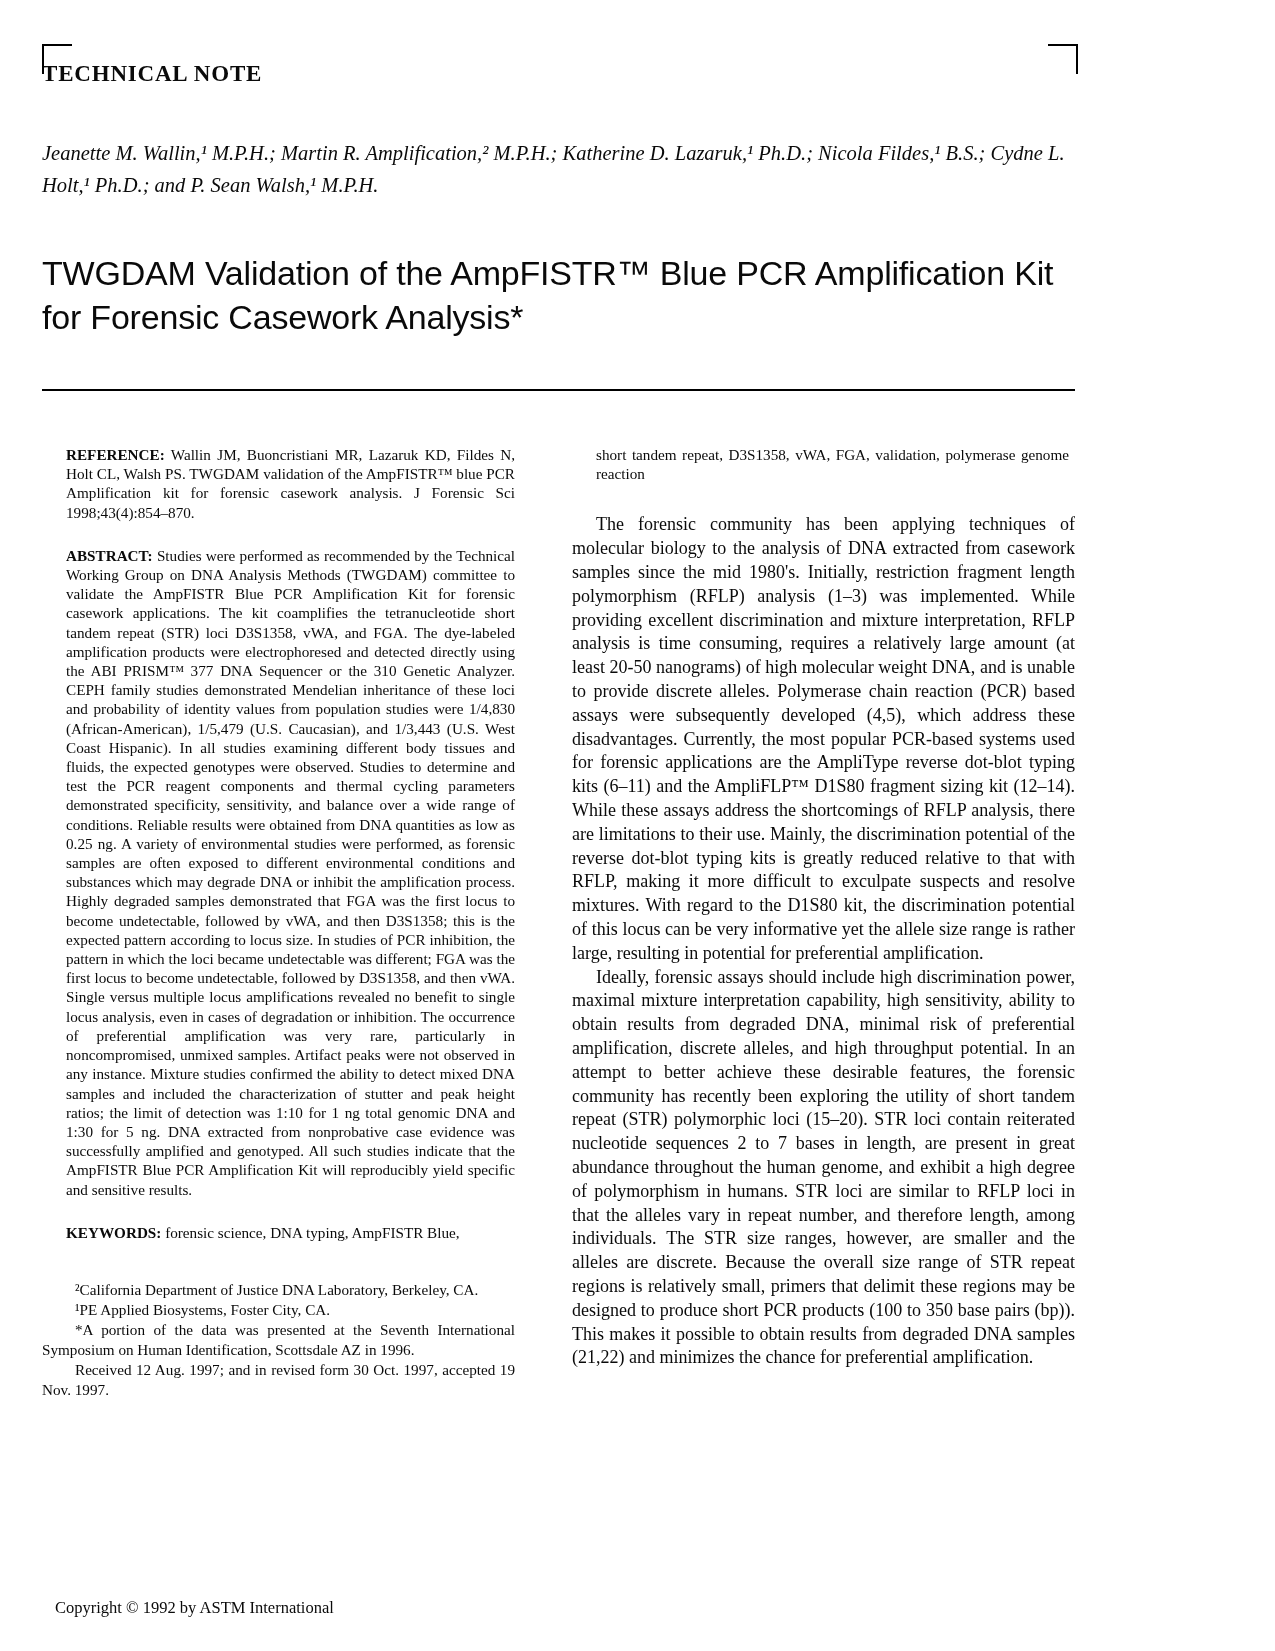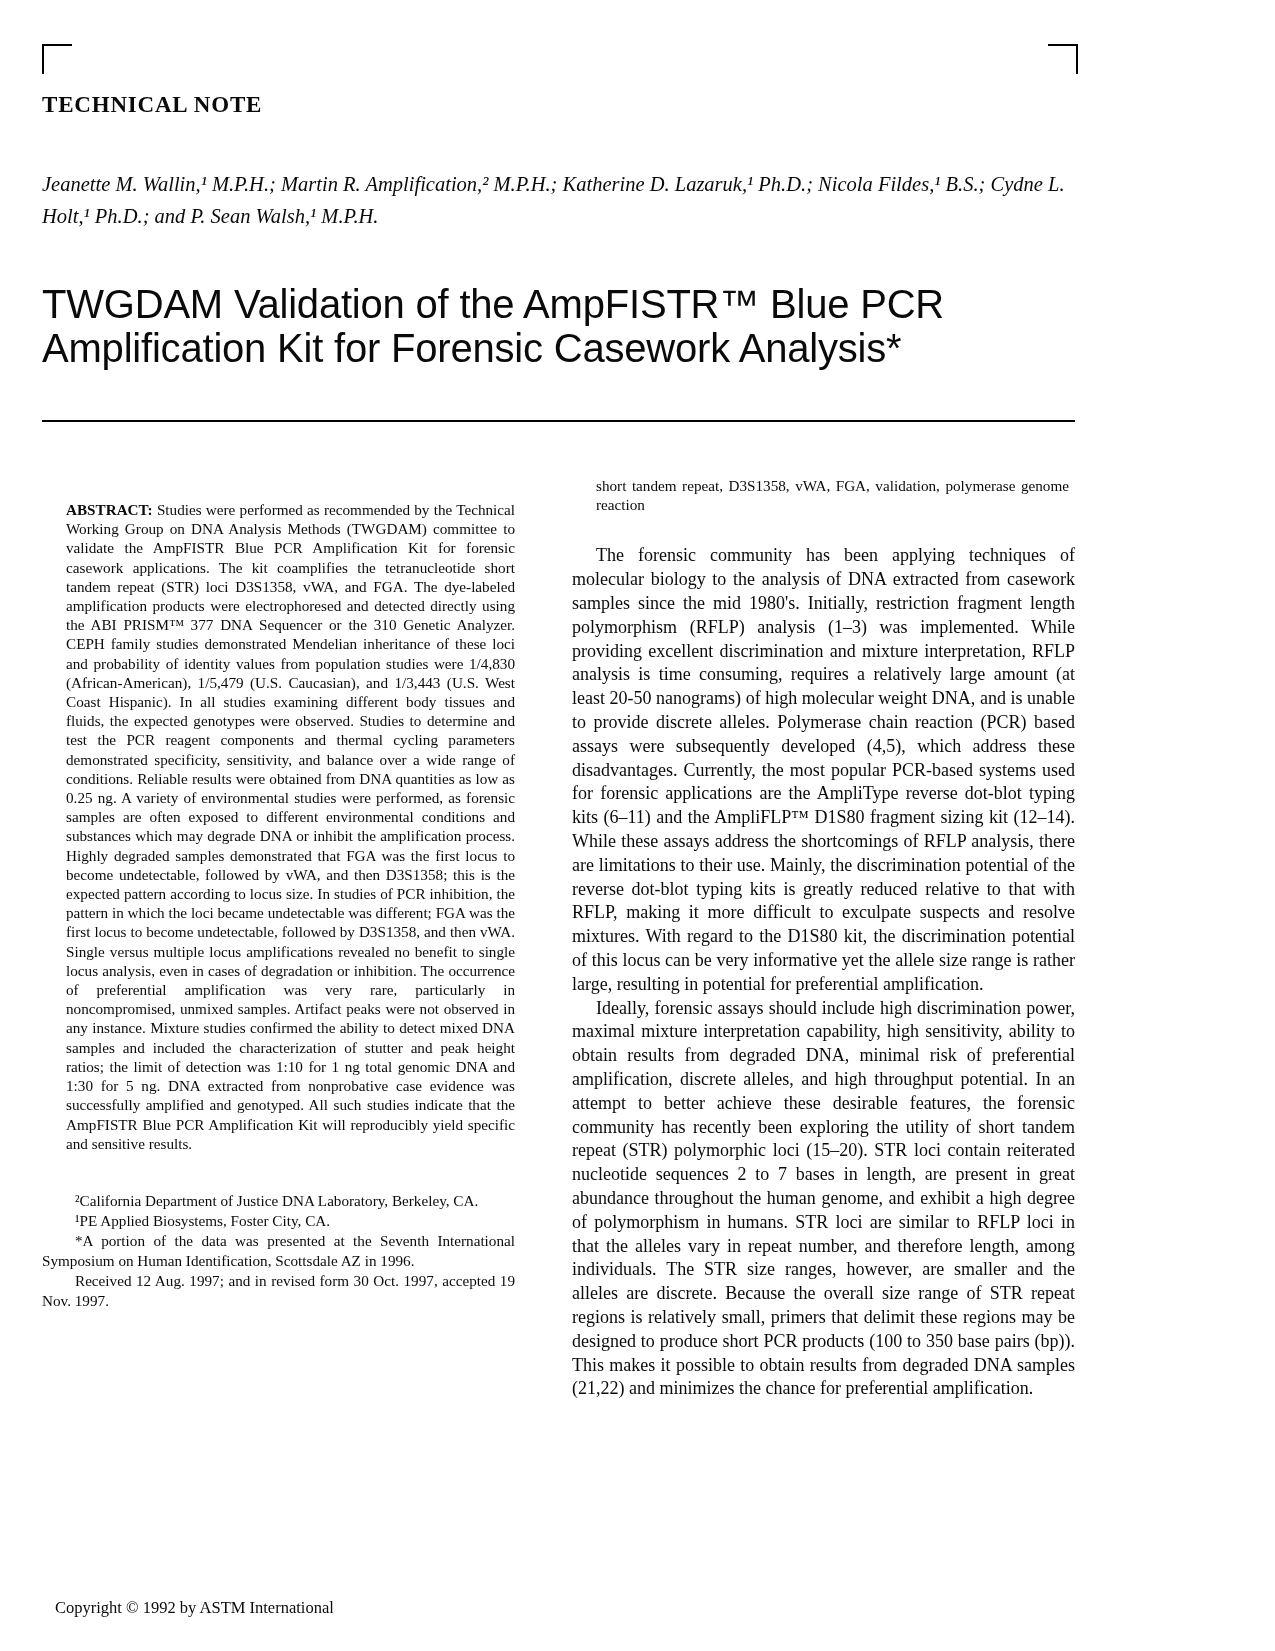--- a/index.html
+++ b/index.html
@@ -16,38 +16,38 @@
   }
   .crop-mark {
     position: absolute;
     width: 30px;
     height: 30px;
     top: 44px;
   }
   .crop-left  { left: 42px;  border-top: 2.5px solid #000; border-left: 2.5px solid #000; }
   .crop-right { right: 197px; border-top: 2.5px solid #000; border-right: 2.5px solid #000; }
   .content {
-    padding: 92px 200px 0 42px; 
+    padding: 61px 200px 0 42px; 
   }
   .section-label {
     font-size: 23px;
     font-weight: bold;
     letter-spacing: 0.8px;
   }
   .authors {
     margin-top: 50px;
     font-style: italic;
     font-size: 20.5px;
     line-height: 32px;
   }
   .title {
     margin-top: 50px;
     font-family: "Liberation Sans", sans-serif;
     font-weight: 400;
-    font-size: 40px;
+    font-size: 34px;
     line-height: 44px;
     letter-spacing: -0.2px;
   }
   .rule {
     margin-top: 50px;
     border: 0;
     border-top: 2.5px solid #000;
   }
   .columns {
     margin-top: 54px;
@@ -110,23 +110,25 @@
     <p class="authors">Jeanette M. Wallin,¹ M.P.H.; Martin R. Amplification,² M.P.H.; Katherine D. Lazaruk,¹ Ph.D.; Nicola Fildes,¹ B.S.; Cydne L. Holt,¹ Ph.D.; and P. Sean Walsh,¹ M.P.H.</p>
 
     <h1 class="title">TWGDAM Validation of the AmpFISTR™ Blue PCR Amplification Kit for Forensic Casework Analysis*</h1>
 
     <hr class="rule">
 
     <div class="columns">
 
       <div class="col col-left">
 
+        <p class="small-block"><span class="lead">REFERENCE:</span><span> Wallin JM, Buoncristiani MR, Lazaruk KD, Fildes N, Holt CL, Walsh PS. TWGDAM validation of the AmpFISTR™ blue PCR Amplification kit for forensic casework analysis. J Forensic Sci 1998;43(4):854–870.</span></p>
 
         <p class="small-block abstract"><span class="lead">ABSTRACT:</span><span> Studies were performed as recommended by the Technical Working Group on DNA Analysis Methods (TWGDAM) committee to validate the AmpFISTR Blue PCR Amplification Kit for forensic casework applications. The kit coamplifies the tetranucleotide short tandem repeat (STR) loci D3S1358, vWA, and FGA. The dye-labeled amplification products were electrophoresed and detected directly using the ABI PRISM™ 377 DNA Sequencer or the 310 Genetic Analyzer. CEPH family studies demonstrated Mendelian inheritance of these loci and probability of identity values from population studies were 1/4,830 (African-American), 1/5,479 (U.S. Caucasian), and 1/3,443 (U.S. West Coast Hispanic). In all studies examining different body tissues and fluids, the expected genotypes were observed. Studies to determine and test the PCR reagent components and thermal cycling parameters demonstrated specificity, sensitivity, and balance over a wide range of conditions. Reliable results were obtained from DNA quantities as low as 0.25 ng. A variety of environmental studies were performed, as forensic samples are often exposed to different environmental conditions and substances which may degrade DNA or inhibit the amplification process. Highly degraded samples demonstrated that FGA was the first locus to become undetectable, followed by vWA, and then D3S1358; this is the expected pattern according to locus size. In studies of PCR inhibition, the pattern in which the loci became undetectable was different; FGA was the first locus to become undetectable, followed by D3S1358, and then vWA. Single versus multiple locus amplifications revealed no benefit to single locus analysis, even in cases of degradation or inhibition. The occurrence of preferential amplification was very rare, particularly in noncompromised, unmixed samples. Artifact peaks were not observed in any instance. Mixture studies confirmed the ability to detect mixed DNA samples and included the characterization of stutter and peak height ratios; the limit of detection was 1:10 for 1 ng total genomic DNA and 1:30 for 5 ng. DNA extracted from nonprobative case evidence was successfully amplified and genotyped. All such studies indicate that the AmpFISTR Blue PCR Amplification Kit will reproducibly yield specific and sensitive results.</span></p>
 
+        <p class="small-block keywords"><span class="lead">KEYWORDS:</span><span> forensic science, DNA typing, AmpFISTR Blue,</span></p>
 
         <div class="footnotes">
           <p>²California Department of Justice DNA Laboratory, Berkeley, CA.</p>
           <p>¹PE Applied Biosystems, Foster City, CA.</p>
           <p>*A portion of the data was presented at the Seventh International Symposium on Human Identification, Scottsdale AZ in 1996.</p>
           <p>Received 12 Aug. 1997; and in revised form 30 Oct. 1997, accepted 19 Nov. 1997.</p>
         </div>
 
       </div>
 

